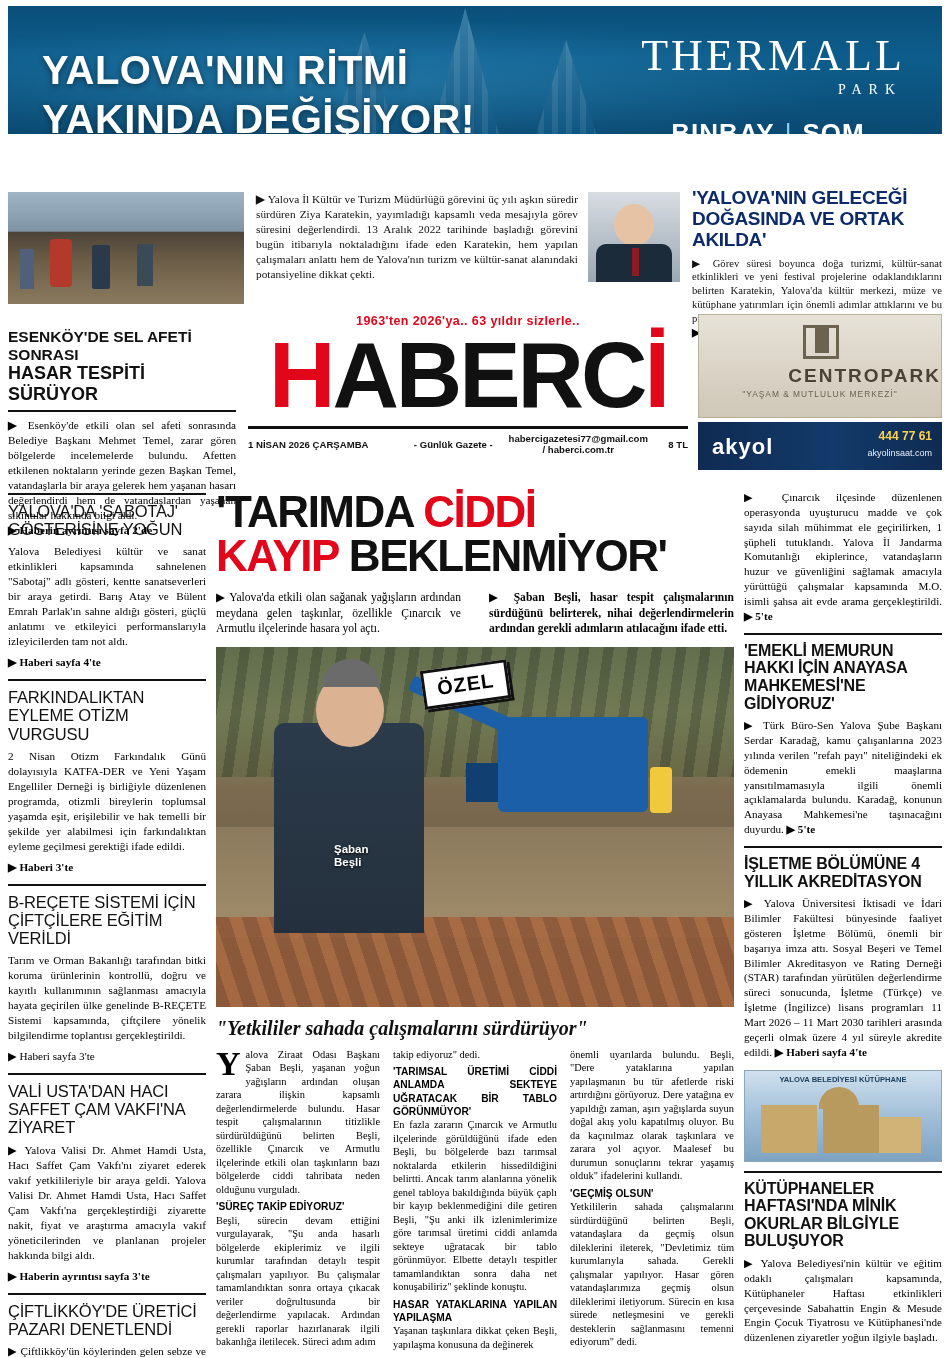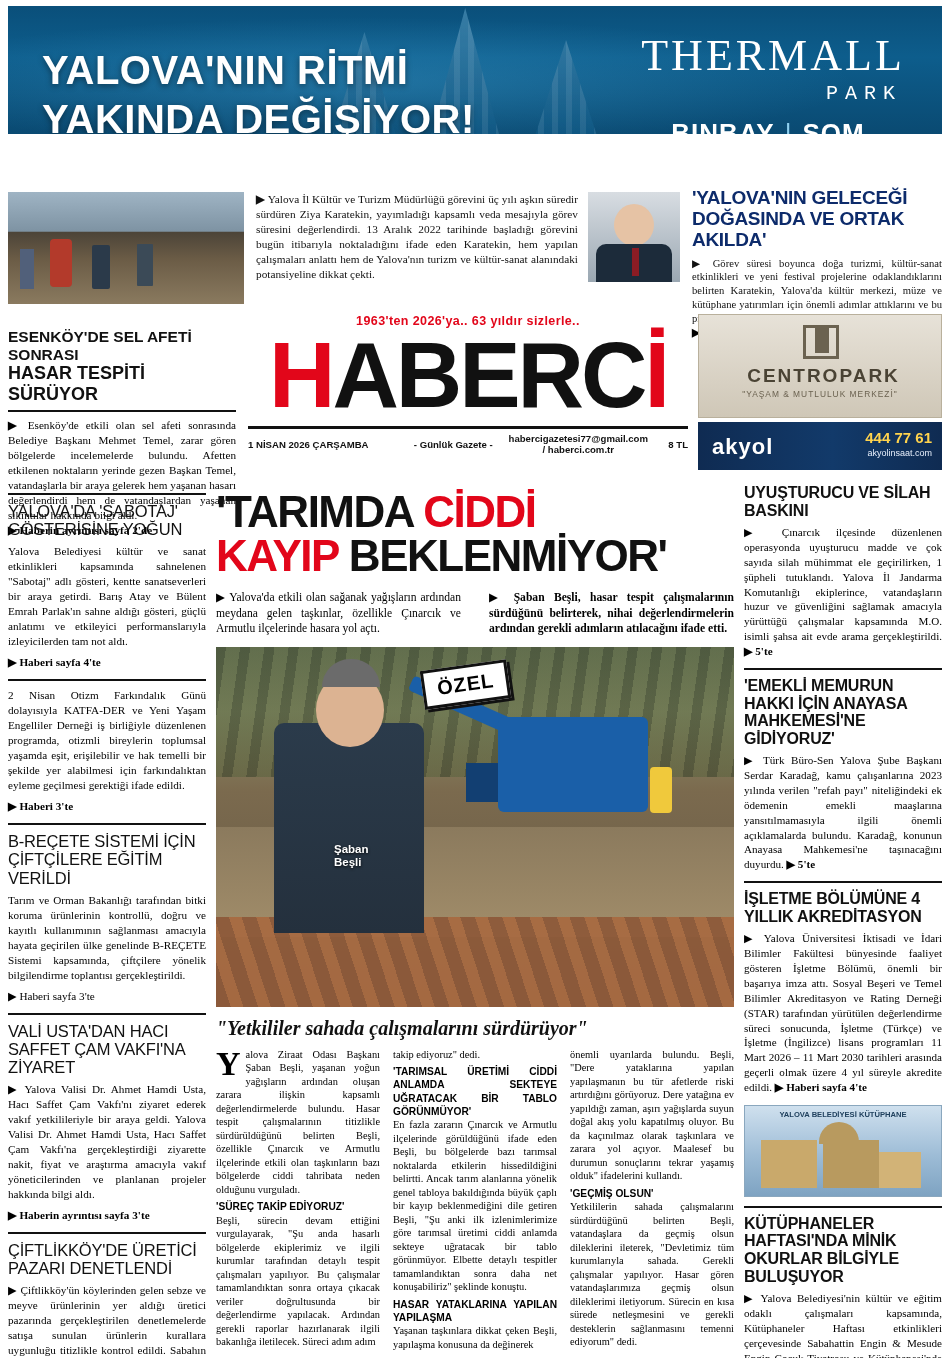--- a/index.html
+++ b/index.html
@@ -40,21 +40,21 @@
   }
   .tb-headline .l2 { display:block; }
   .tb-brand {
     position:absolute; right: 34px; top: 28px; width: 270px; text-align:center; color:#fff;
   }
   .tb-brand .name {
     font-family:"Liberation Serif", serif; font-size: 44px; letter-spacing: 3px; font-weight:400;
     line-height:1;
   }
   .tb-brand .sub {
-    font-family:Liberation Mono, monospace; font-size: 20px; letter-spacing: 7px; margin-top:4px;
+    font-family:Liberation Serif, serif; font-size: 14px; letter-spacing: 7px; margin-top:4px;
     text-align:right; padding-right:6px;
   }
   .tb-brand2 {
     position:absolute; right: 34px; top: 112px; width: 280px; text-align:center;
     color:#fff; font-family:"Liberation Sans", sans-serif; font-weight:700; font-size:26px;
     letter-spacing:1px;
   }
   .tb-brand2 .sep { color:#8fd0ef; font-weight:300; padding:0 10px; }
 
   
@@ -140,41 +140,41 @@
     background: linear-gradient(180deg,#e7e2d8, #cfc7b7);
     border:1px solid #b9b09c; overflow:hidden;
   }
   .ad-centro .mark{
     position:absolute; left:104px; top:10px; width:36px; height:34px; border:3px solid #6b6250;
   }
   .ad-centro .mark:after{
     content:""; position:absolute; left:9px; top:-3px; width:14px; height:28px; background:#6b6250;
   }
   .ad-centro .cname {
-    position:absolute; left:0; top:50px; width:100%; text-align:center;
+    position:absolute; left:0; top:50px; width:100%; text-align:right;
     font-family:"Liberation Sans", sans-serif; font-weight:700; font-size:19px; letter-spacing:2px;
     color:#4a4334;
     padding-left:7px;
   }
   .ad-centro .cslogan {
     position:absolute; left:0; top:74px; width:100%; text-align:center;
     font-family:"Liberation Sans", sans-serif; font-size:8.4px; letter-spacing:1px; color:#6b6250;
   }
   .ad-akyol {
     position:absolute; left:0; top:108px; width:244px; height:48px;
     background: linear-gradient(90deg,#0f2b52 0%, #123a6a 55%, #0f2b52 100%);
     color:#fff; overflow:hidden;
   }
   .ad-akyol .ak {
     position:absolute; left:14px; top:12px; font-family:"Liberation Sans", sans-serif;
     font-weight:800; font-size:22px; letter-spacing:1px;
   }
   .ad-akyol .tel {
     position:absolute; right:10px; top:7px; text-align:right;
-    font-family:"Liberation Sans", sans-serif; font-weight:800; font-size:15px; color:#ffd34d;
+    font-family:"Liberation Sans", sans-serif; font-weight:800; font-size:12px; color:#ffd34d;
   }
   .ad-akyol .site {
     position:absolute; right:10px; top:26px; text-align:right;
     font-family:"Liberation Sans", sans-serif; font-size:9px; color:#e6eefb;
   }
 
   
   .body3 { position:absolute; left:8px; top:484px; width:934px; height:866px; }
 
   
@@ -386,20 +386,21 @@
 
   <div class="body3">
 
     <div class="colL">
       <div class="hr"></div>
       <h3>YALOVA'DA 'SABOTAJ' GÖSTERİSİNE YOĞUN</h3>
       <p>Yalova Belediyesi kültür ve sanat etkinlikleri kapsamında sahnelenen "Sabotaj" adlı gösteri, kentte sanatseverleri bir araya getirdi. Barış Atay ve Bülent Emrah Parlak'ın sahne aldığı gösteri, güçlü anlatımı ve etkileyici performanslarıyla izleyicilerden tam not aldı.</p>
       <p style="font-weight:700;font-size:11.2px">▶ <span>Haberi sayfa 4'te</span></p>
 
       <div class="hr"></div>
+      <h3>FARKINDALIKTAN EYLEME OTİZM VURGUSU</h3>
       <p>2 Nisan Otizm Farkındalık Günü dolayısıyla KATFA-DER ve Yeni Yaşam Engelliler Derneği iş birliğiyle düzenlenen programda, otizmli bireylerin toplumsal yaşamda eşit, erişilebilir ve hak temelli bir şekilde yer alabilmesi için farkındalıktan eyleme geçilmesi gerektiği ifade edildi.</p>
       <p style="font-weight:700;font-size:11.2px">▶ <span>Haberi 3'te</span></p>
 
       <div class="hr"></div>
       <h3>B-REÇETE SİSTEMİ İÇİN ÇİFTÇİLERE EĞİTİM VERİLDİ</h3>
       <p>Tarım ve Orman Bakanlığı tarafından bitki koruma ürünlerinin kontrollü, doğru ve kayıtlı kullanımının sağlanması amacıyla hayata geçirilen ülke genelinde B-REÇETE Sistemi kapsamında, çiftçilere yönelik bilgilendirme toplantısı gerçekleştirildi.</p>
       <p style="font-weight:400;font-size:11.2px">▶ <span>Haberi sayfa 3'te</span></p>
 
       <div class="hr"></div>
       <h3>VALİ USTA'DAN HACI SAFFET ÇAM VAKFI'NA ZİYARET</h3>
@@ -455,21 +456,20 @@
         <div class="c">
           <span>önemli uyarılarda bulundu. Beşli, "Dere yataklarına yapılan yapılaşmanın bu tür afetlerde riski artırdığını görüyoruz. Dere yatağına ev yapıldığı zaman, aşırı yağışlarda suyun doğal akış yolu kapatılmış oluyor. Bu da kaçınılmaz olarak taşkınlara ve zarara yol açıyor. Maalesef bu durumun sonuçlarını tekrar yaşamış olduk" ifadelerini kullandı.</span>
           <span class="sub">'GEÇMİŞ OLSUN'</span>
           <span>Yetkililerin sahada çalışmalarını sürdürdüğünü belirten Beşli, vatandaşlara da geçmiş olsun dileklerini ileterek, "Devletimiz tüm kurumlarıyla sahada. Gerekli çalışmalar yapılıyor. Hasar gören vatandaşlarımıza geçmiş olsun dileklerimi iletiyorum. Sürecin en kısa sürede netleşmesini ve gerekli desteklerin sağlanmasını temenni ediyorum" dedi.</span>
           
         </div>
       </div>
     </div>
 
     <div class="colR">
-      <h3>UYUŞTURUCU VE SİLAH BASKINI</h3>
       <p>▶ <span>Çınarcık ilçesinde düzenlenen operasyonda uyuşturucu madde ve çok sayıda silah mühimmat ele geçirilirken, 1 şüpheli tutuklandı. Yalova İl Jandarma Komutanlığı ekiplerince, vatandaşların huzur ve güvenliğini sağlamak amacıyla yürüttüğü çalışmalar kapsamında M.O. isimli şahsa ait evde arama gerçekleştirildi.</span> <b>▶ <span>5'te</span></b></p>
 
       <div class="hr"></div>
       <h3>'EMEKLİ MEMURUN HAKKI İÇİN ANAYASA MAHKEMESİ'NE GİDİYORUZ'</h3>
       <p>▶ <span>Türk Büro-Sen Yalova Şube Başkanı Serdar Karadağ, kamu çalışanlarına 2023 yılında verilen "refah payı" niteliğindeki ek ödemenin emekli maaşlarına yansıtılmamasıyla ilgili önemli açıklamalarda bulundu. Karadağ, konunun Anayasa Mahkemesi'ne taşınacağını duyurdu.</span> <b>▶ <span>5'te</span></b></p>
 
       <div class="hr"></div>
       <h3>İŞLETME BÖLÜMÜNE 4 YILLIK AKREDİTASYON</h3>
       <p>▶ <span>Yalova Üniversitesi İktisadi ve İdari Bilimler Fakültesi bünyesinde faaliyet gösteren İşletme Bölümü, önemli bir başarıya imza attı. Sosyal Beşeri ve Temel Bilimler Akreditasyon ve Rating Derneği (STAR) tarafından yürütülen değerlendirme süreci sonucunda, İşletme (Türkçe) ve İşletme (İngilizce) lisans programları 11 Mart 2026 – 11 Mart 2030 tarihleri arasında geçerli olmak üzere 4 yıl süreyle akredite edildi.</span> <b>▶ <span>Haberi sayfa 4'te</span></b></p>
 

